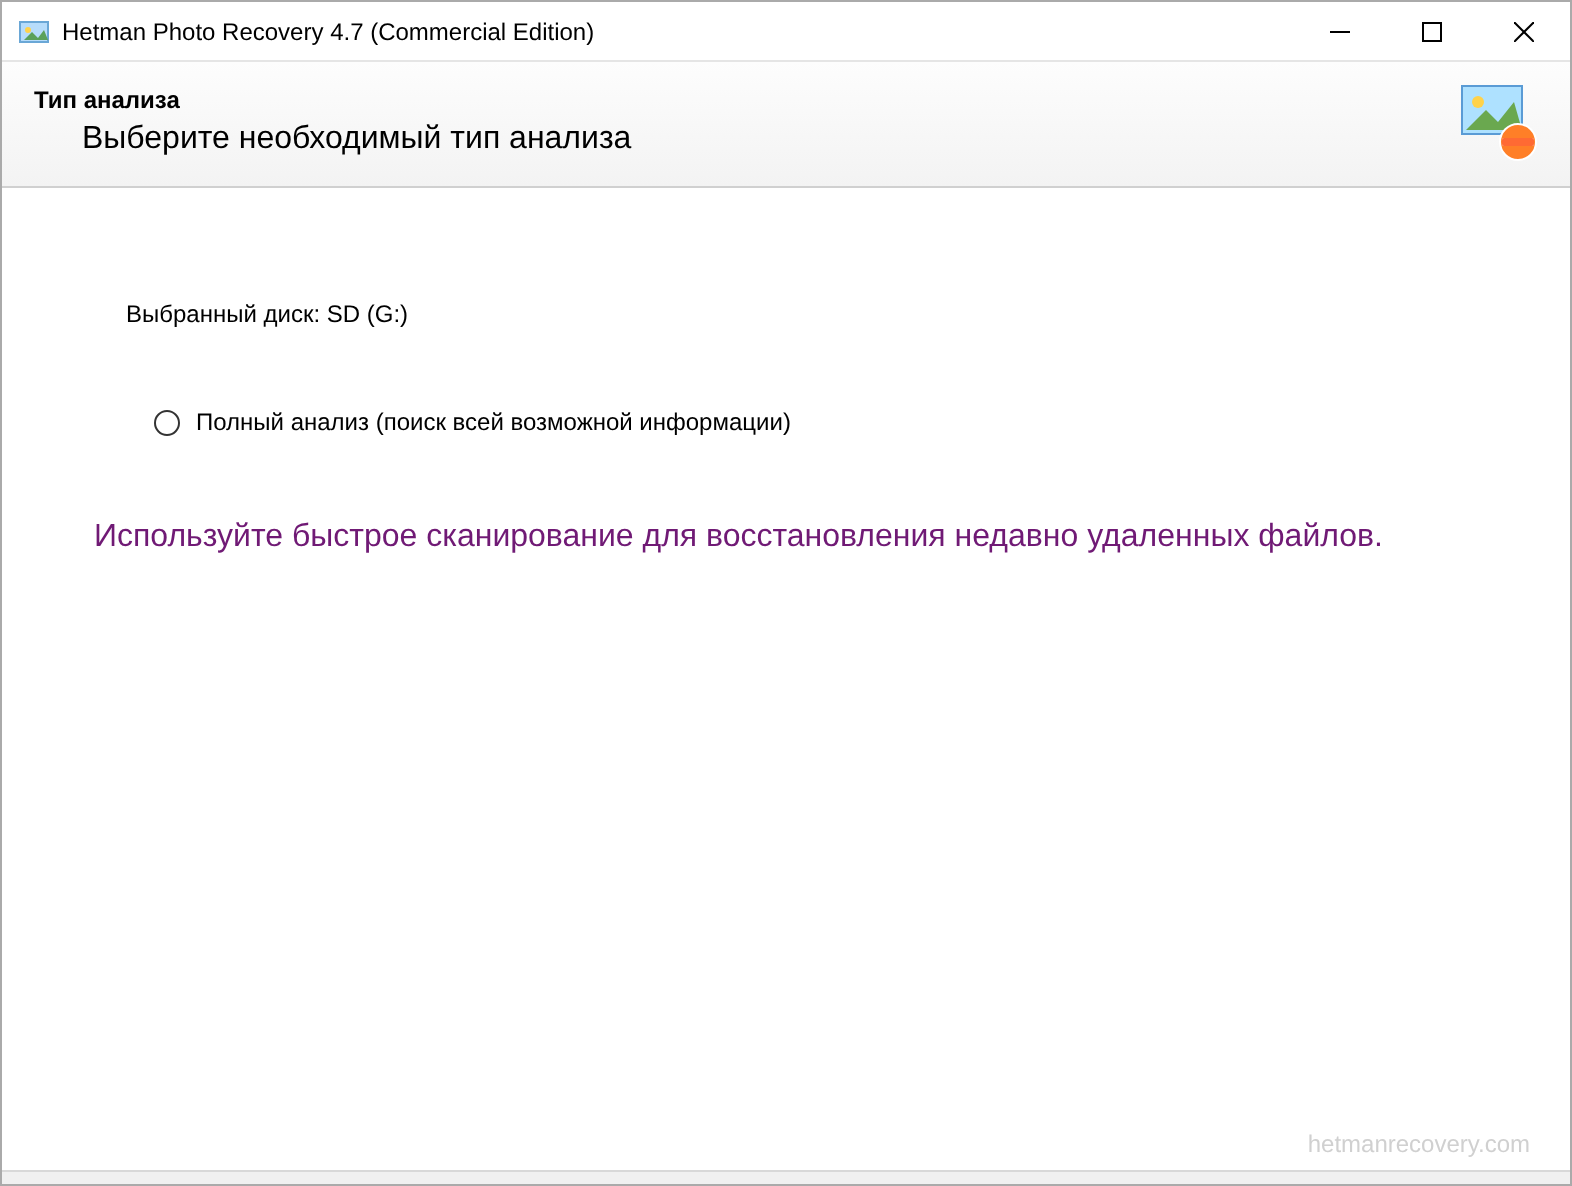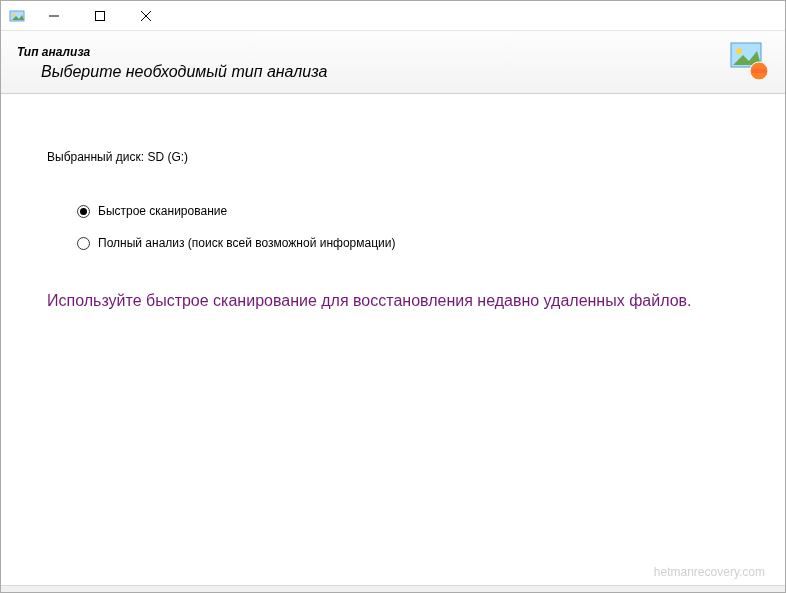--- a/index.html
+++ b/index.html
@@ -38,22 +38,21 @@
       align-items: center;
       justify-content: center;
       color: #000;
     }
     .winbtn svg { width: 10px; height: 10px; }
     .header {
       background: linear-gradient(#fdfdfd, #f3f3f3);
       border-bottom: 1px solid #d0d0d0;
       padding: 10px 16px 12px 16px;
       display: flex;
-      align-items: flex-end;
-      font-style: italic;
+      align-items: center;
     }
     .header-text { flex: 1; }
     .header h1 {
       font-size: 12px;
       font-weight: bold;
       color: #000;
       margin-bottom: 4px;
     }
     .header .subtitle {
       font-size: 16px;
@@ -67,20 +66,21 @@
     }
     .content {
       padding: 0 46px;
       height: 435px;
       position: relative;
     }
     .selected-disk {
       margin-top: 56px;
       font-size: 12px;
       color: #000;
+      margin-left: 16px;
     }
     .radio-group {
       margin-top: 40px;
       margin-left: 30px;
     }
     .radio-item {
       display: flex;
       align-items: center;
       margin-bottom: 18px;
       font-size: 12px;
@@ -129,20 +129,21 @@
 <body>
 
 <div class="titlebar">
   <span class="icon">
     <svg viewBox="0 0 16 16">
         <rect x="1" y="3" width="14" height="10" fill="#b6dcfb" stroke="#6aa7d6"></rect>
         <circle cx="5" cy="7" r="1.5" fill="#ffd24a"></circle>
         <path d="M3 12 L7 8 L10 11 L13 7 L15 12 Z" fill="#5aa15a"></path>
       </svg>
   </span>
+  <span class="title">Hetman Photo Recovery 4.7 (Commercial Edition)</span>
   <div class="winbtns">
     <div class="winbtn">
       <svg viewBox="0 0 10 10">
           <line x1="0" y1="5" x2="10" y2="5" stroke="#000" stroke-width="1"></line>
         </svg>
     </div>
     <div class="winbtn">
       <svg viewBox="0 0 10 10">
           <rect x="0.5" y="0.5" width="9" height="9" fill="none" stroke="#000" stroke-width="1"></rect>
         </svg>
@@ -172,24 +173,20 @@
       <circle cx="30" cy="30" r="9" fill="none" stroke="#fff" stroke-width="1"></circle>
     </svg>
   </div>
 </div>
 
 <div class="content">
   <div class="selected-disk">Выбранный диск: SD (G:)</div>
 
   <div class="radio-group">
     <label class="radio-item">
-      <span class="radio checked"></span>
-      <span>Быстрое сканирование</span>
-    </label>
-    <label class="radio-item">
       <span class="radio"></span>
       <span>Полный анализ (поиск всей возможной информации)</span>
     </label>
   </div>
 
   <div class="hint">Используйте быстрое сканирование для восстановления недавно удаленных файлов.</div>
 
   <div class="watermark">hetmanrecovery.com</div>
 </div>
 

